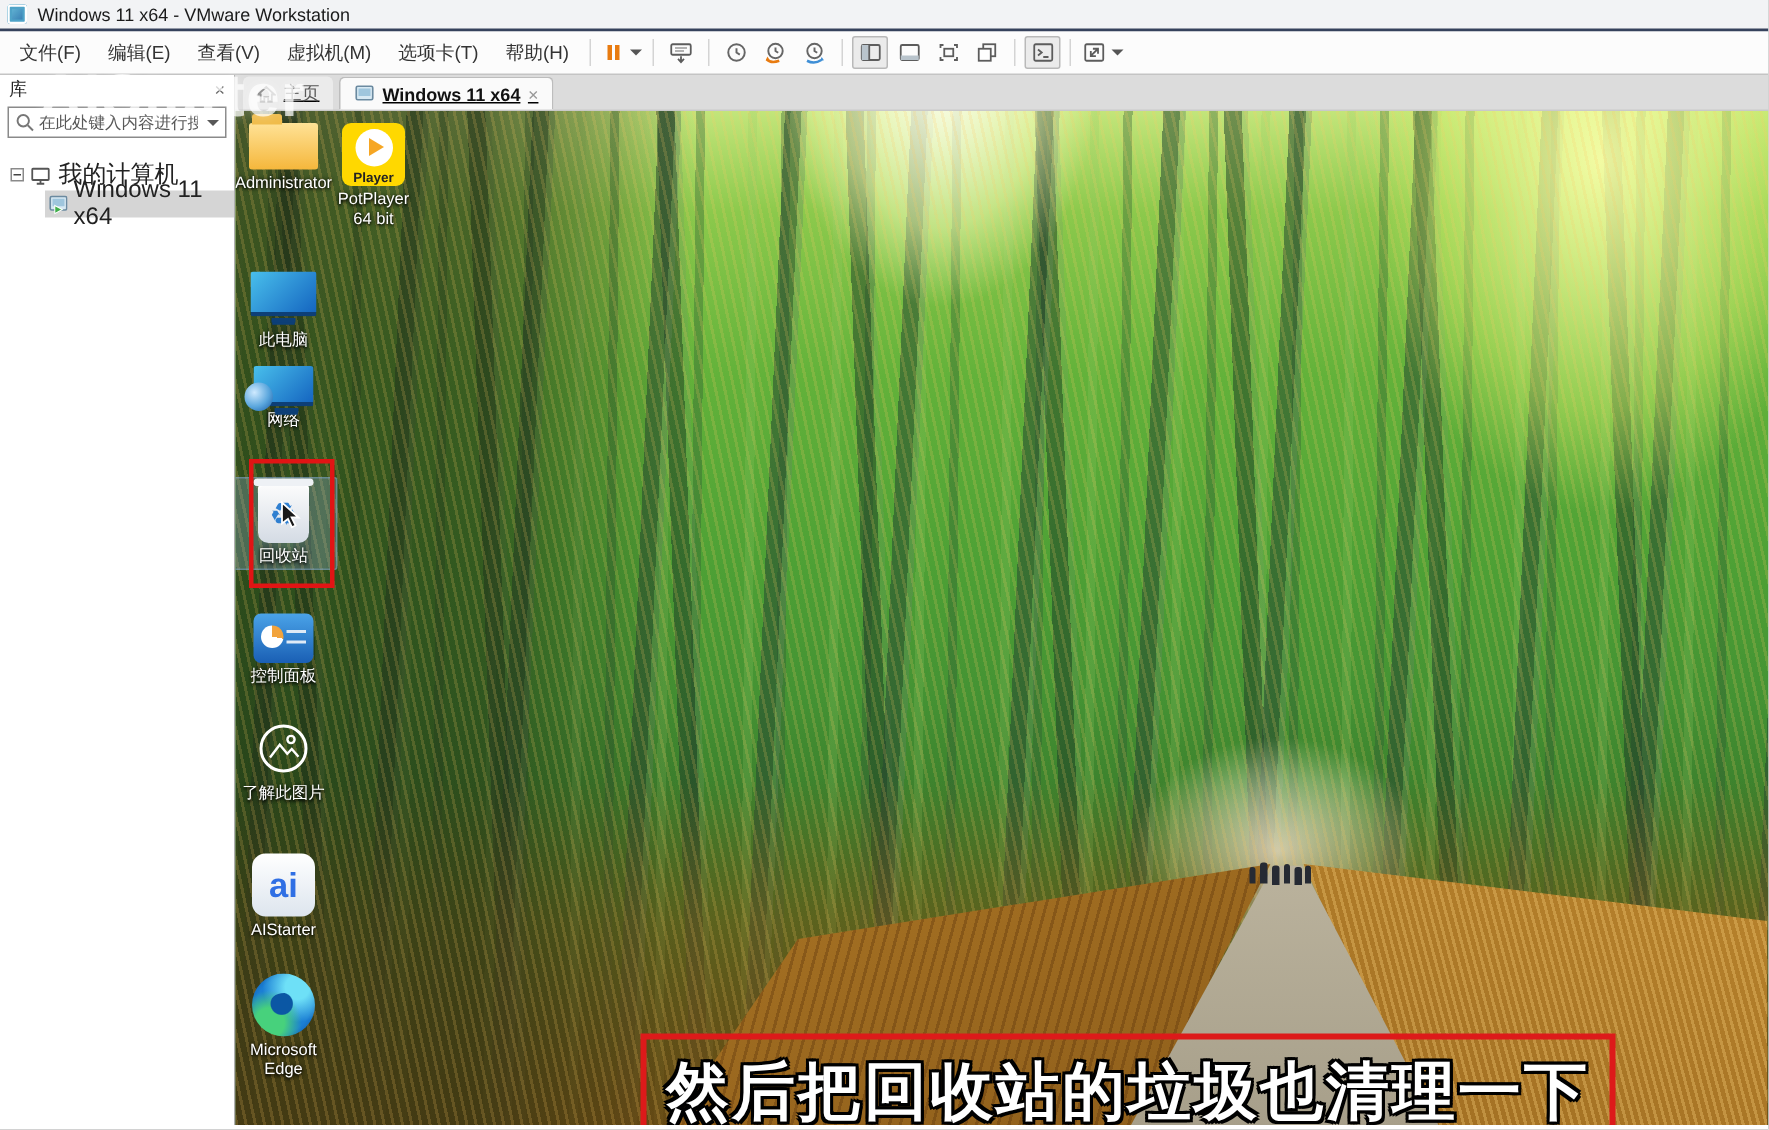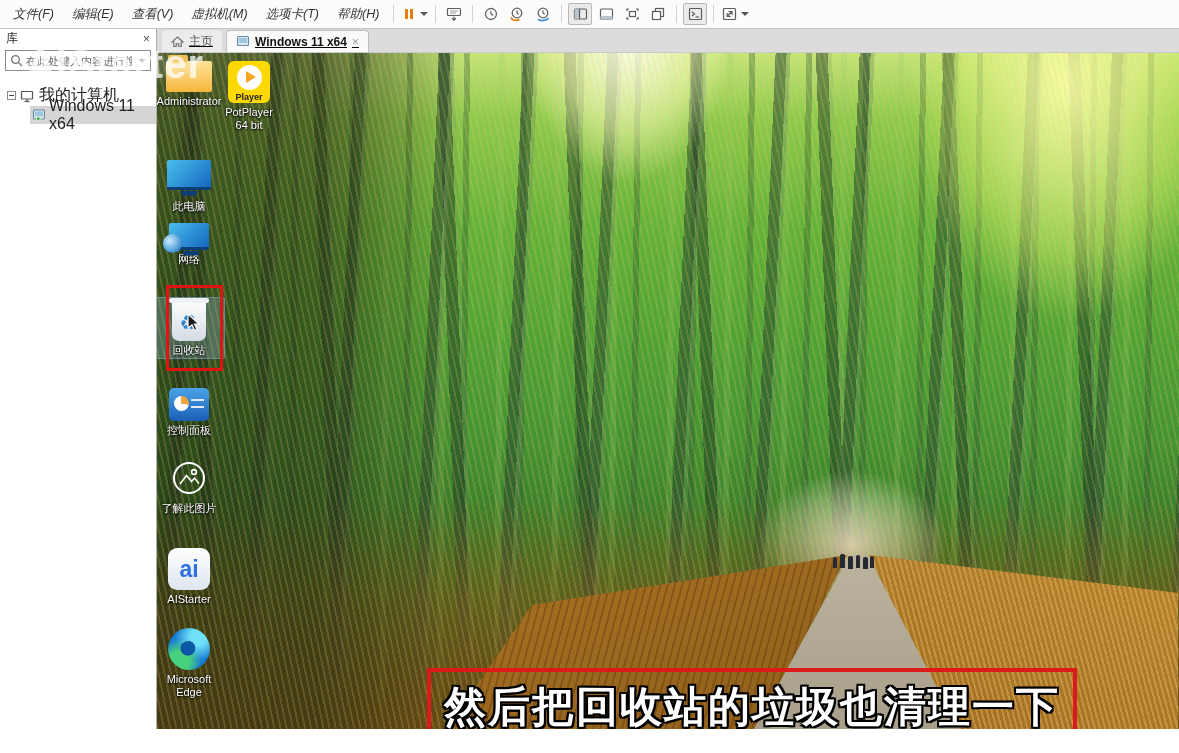--- a/index.html
+++ b/index.html
@@ -10,21 +10,21 @@
   .titlebar { height:21px; display:flex; align-items:center; padding-left:5px;
     background:#f2f3f5; border-bottom:2px solid #36425c; }
   .vm-logo { width:13px; height:13px; margin-right:7px; border-radius:2px;
     background:linear-gradient(135deg,#6fc5de,#2a6ca8);
     box-shadow:inset 0 0 0 1.5px #fff, inset 0 0 0 3px #4fa3c8; }
   .title-text { font-size:12px; color:#1a1a1a; }
 
   
   .menubar { height:29px; display:flex; align-items:center; background:#fcfcfc;
     border-bottom:1px solid #c4c4c4; padding-left:4px; }
-  .menu-item { font-size:12.5px; color:#333; padding:0 9px; cursor:default;font-style:italic; }
+  .menu-item { font-size:12.5px; color:#333; padding:0 9px; cursor:default; }
   .tb-sep { width:1px; height:18px; background:#d4d4d4; margin:0 5px; }
   .tb-btn { display:flex; align-items:center; justify-content:center; min-width:24px;
     height:22px; border-radius:2px; margin:0 1px; border:1px solid transparent; }
   .tb-btn.active { background:#ebebeb; border-color:#b9b9b9; }
   .caret { width:0; height:0; border-left:4px solid transparent; border-right:4px solid transparent;
     border-top:4px solid #555; margin-left:3px; }
 
   
   .main { display:flex; height:700px; }
   .sidebar { width:157px; border-right:1px solid #b0b0b0; background:#fff;
@@ -142,20 +142,24 @@
   .watermark { position:absolute; left:26px; top:42px; z-index:40; font-size:40px; font-weight:700;
     color:rgba(255,255,255,.72); letter-spacing:1px; pointer-events:none;
     text-shadow:0 0 8px rgba(255,255,255,.35); }
   svg { display:block; }
 </style>
 </head>
 <body>
 
 <div class="window">
 
+  <div class="titlebar">
+    <div class="vm-logo"></div>
+    <div class="title-text">Windows 11 x64 - VMware Workstation</div>
+  </div>
 
   <div class="menubar">
     <span class="menu-item">文件(F)</span>
     <span class="menu-item">编辑(E)</span>
     <span class="menu-item">查看(V)</span>
     <span class="menu-item">虚拟机(M)</span>
     <span class="menu-item">选项卡(T)</span>
     <span class="menu-item">帮助(H)</span>
 
     <div class="tb-sep"></div>

